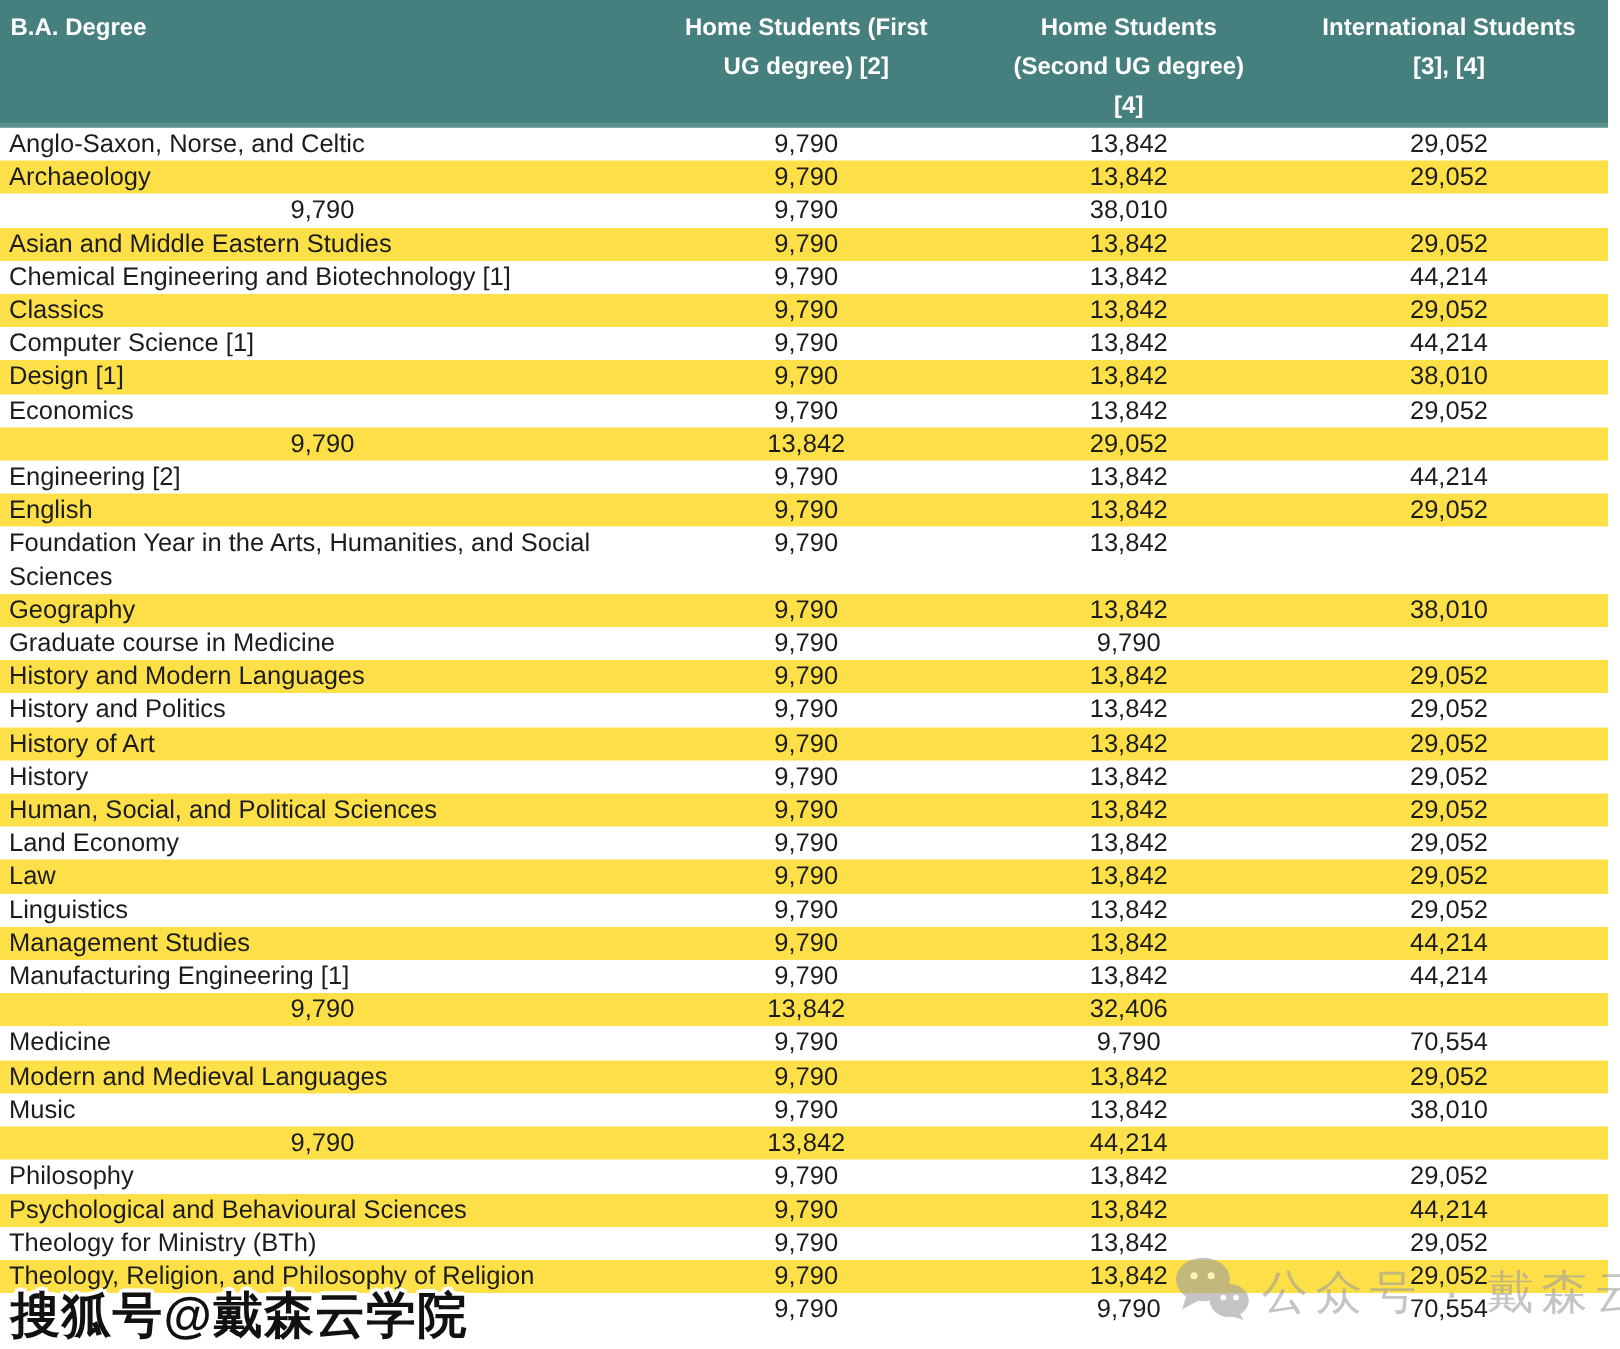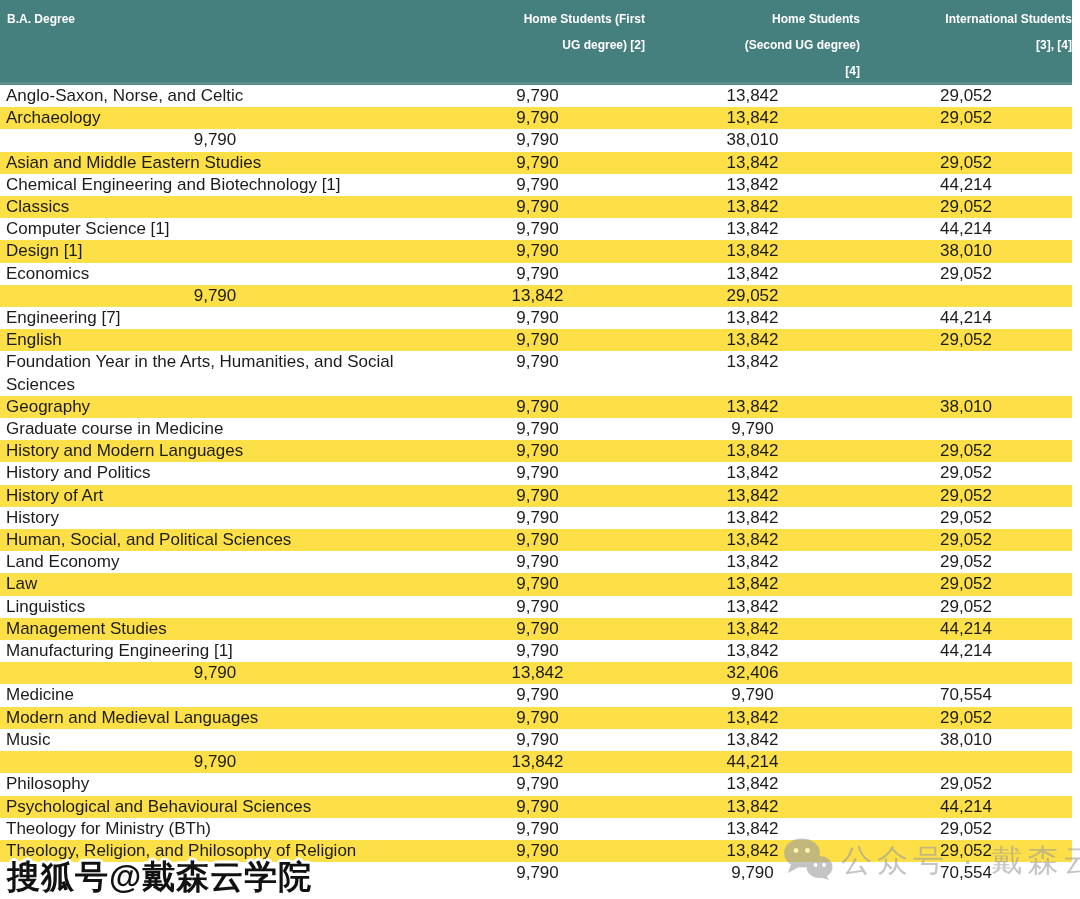--- a/index.html
+++ b/index.html
@@ -9,26 +9,26 @@
   .table { width: 1072px; }
 
   .hdr {
     display: grid;
     grid-template-columns: 430px 215px 215px 212px;
     background: #46807E;
     height: 85px;
     border-bottom: 3px solid #5B908D;
     color: #ffffff;
     font-weight: bold;
-    font-size: 12px;
+    font-size: 16px;
     line-height: 26px;
   }
   .hdr .hcell { padding-top: 6px; white-space: pre-line; }
   .hdr .h0 { text-align: left; padding-left: 7px; }
-  .hdr .h1, .hdr .h2, .hdr .h3 { text-align: right; }
+  .hdr .h1, .hdr .h2, .hdr .h3 { text-align: center; }
 
   .row {
     display: grid;
     grid-template-columns: 430px 215px 215px 212px;
     min-height: 22.2px;
     font-size: 17px;
     line-height: 22.2px;
     align-items: start;
   }
   .row.alt { background: #fde047; }
@@ -135,21 +135,21 @@
         <div class="cell c1">9,790</div>
         <div class="cell c2">13,842</div>
         <div class="cell c3">29,052</div>
       </div>
       <div class="row alt">
         <div class="cell c1">9,790</div>
         <div class="cell c2">13,842</div>
         <div class="cell c3">29,052</div>
       </div>
       <div class="row">
-        <div class="cell c0">Engineering [7]</div>
+        <div class="cell c0">Engineering [2]</div>
         <div class="cell c1">9,790</div>
         <div class="cell c2">13,842</div>
         <div class="cell c3">44,214</div>
       </div>
       <div class="row alt">
         <div class="cell c0">English</div>
         <div class="cell c1">9,790</div>
         <div class="cell c2">13,842</div>
         <div class="cell c3">29,052</div>
       </div>

